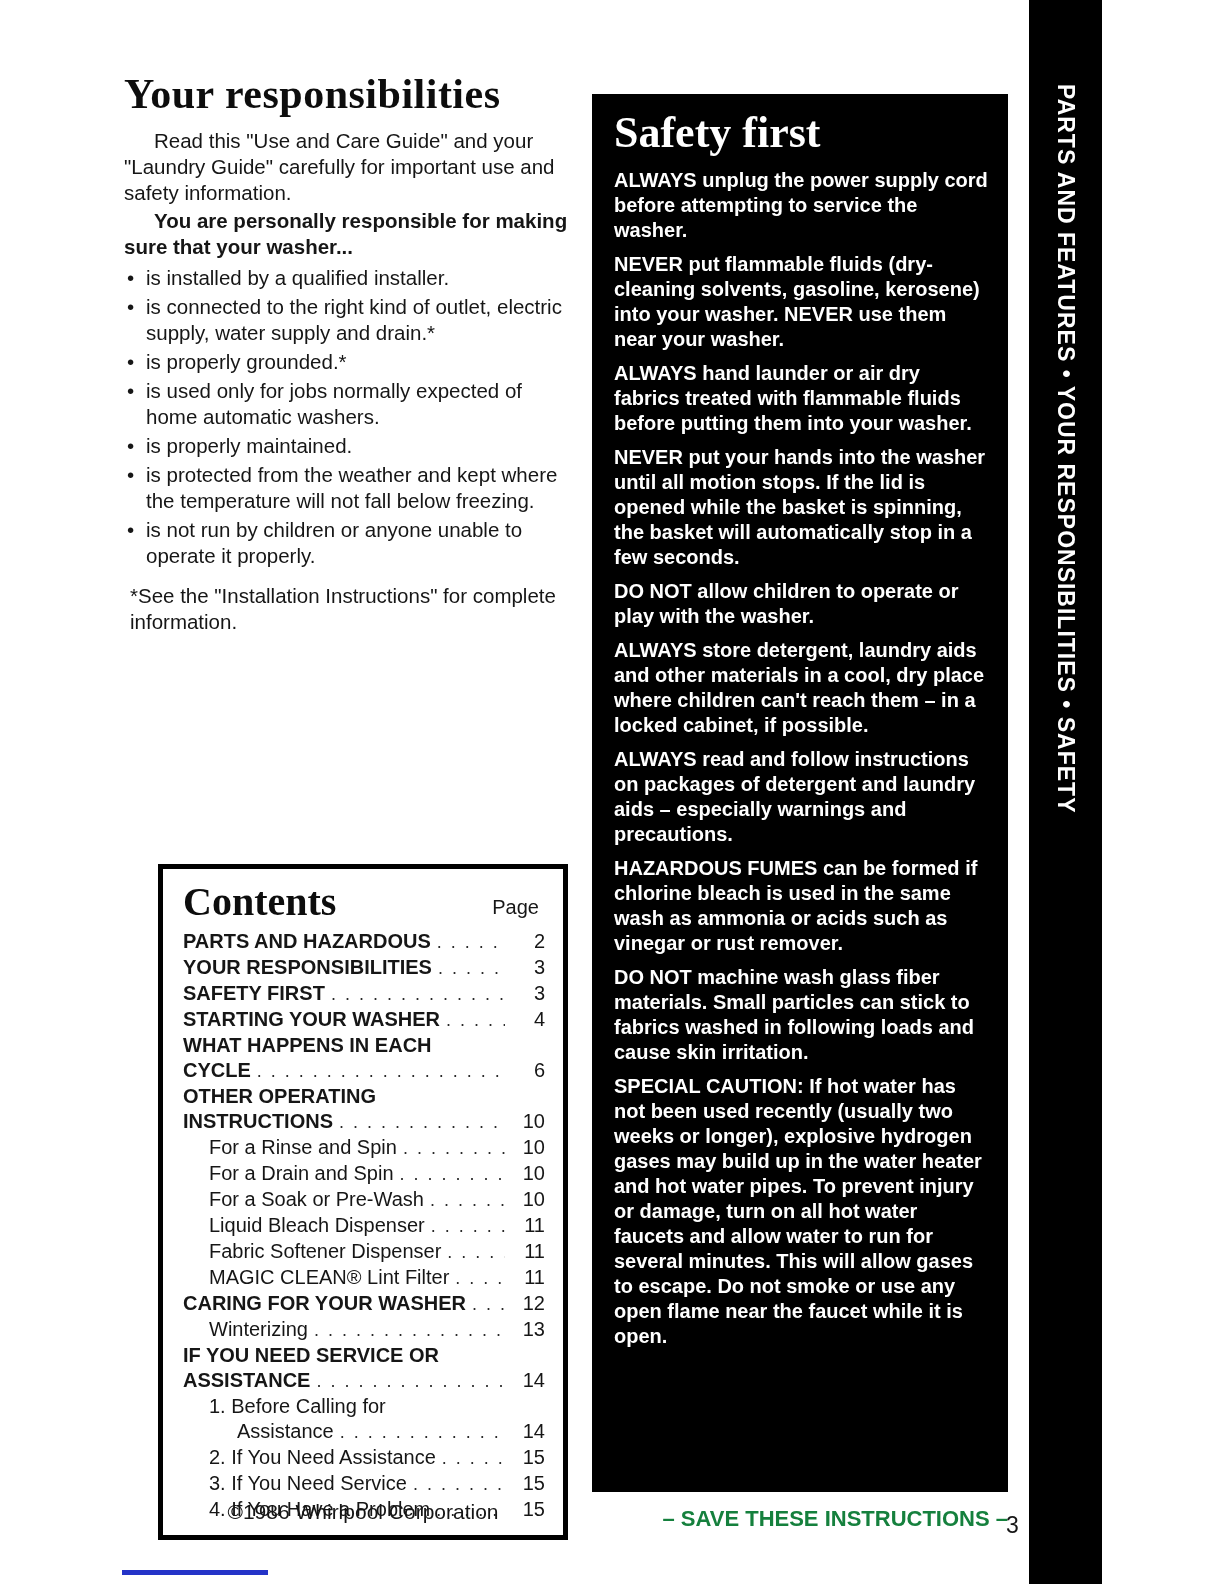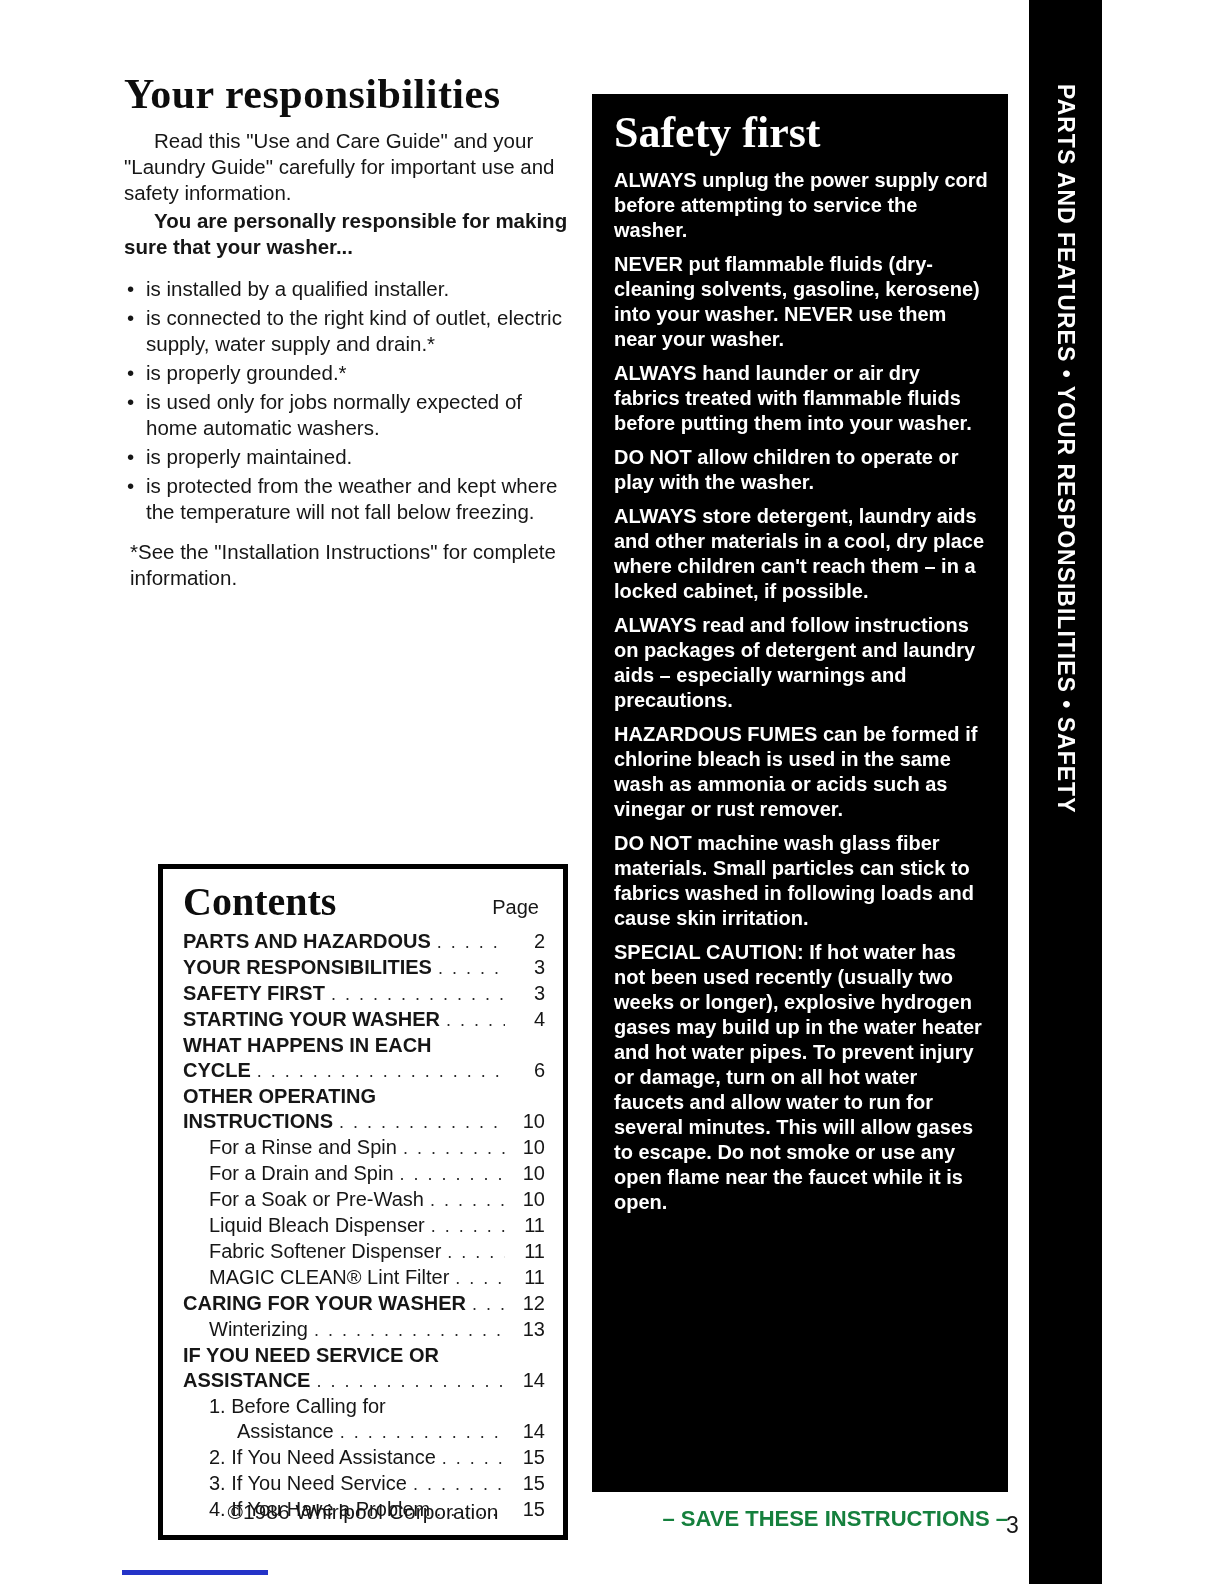--- a/index.html
+++ b/index.html
@@ -17,21 +17,21 @@
   
   .resp-block { position:absolute; left:124px; top:70px; width:452px; }
   .resp-title {
     font-family:"Liberation Serif","DejaVu Serif",serif;
     font-weight:700; font-size:42px; letter-spacing:0.5px;
     color:#0d0d0d; margin-bottom:10px;
   }
   .resp-body { font-size:20.5px; line-height:26px; }
   .para { text-indent:30px; }
   .lead-para { font-weight:700; margin-top:2px; }
-  .bullets { list-style:none; margin-top:16px; }
+  .bullets { list-style:none; margin-top:5px; }
   .bullets li { position:relative; padding-left:22px; margin-top:3px; }
   .bullets li::before { content:"\2022"; position:absolute; left:3px; }
   .footnote { margin-top:14px; padding-left:6px; }
 
   
   .contents-box {
     position:absolute; left:158px; top:828px; width:410px;
     border:5px solid #000; background:#fff;
     padding:12px 18px 12px 20px;
     margin-top:36px;
@@ -100,20 +100,21 @@
     <div class="resp-body">
       <p class="para">Read this "Use and Care Guide" and your "Laundry Guide" carefully for important use and safety information.</p>
       <p class="para lead-para">You are personally responsible for making sure that your washer...</p>
       <ul class="bullets">
           <li>is installed by a qualified installer.</li>
           <li>is connected to the right kind of outlet, electric supply, water supply and drain.*</li>
           <li>is properly grounded.*</li>
           <li>is used only for jobs normally expected of home automatic washers.</li>
           <li>is properly maintained.</li>
           <li>is protected from the weather and kept where the temperature will not fall below freezing.</li>
+          <li>is not run by children or anyone unable to operate it properly.</li>
         </ul>
       <p class="footnote">*See the "Installation Instructions" for complete information.</p>
     </div>
   </section>
 
   <section class="contents-box">
     <div class="contents-header">
       <h2 class="contents-title">Contents</h2>
       <span class="contents-pagelabel">Page</span>
     </div>
@@ -229,20 +230,21 @@
   </section>
 
   <div class="copyright">©1986 Whirlpool Corporation</div>
 
   <section class="safety-panel">
     <h2 class="safety-title">Safety first</h2>
     <div>
         <p class="safety-p">ALWAYS unplug the power supply cord before attempting to service the washer.</p>
         <p class="safety-p">NEVER put flammable fluids (dry-cleaning solvents, gasoline, kerosene) into your washer. NEVER use them near your washer.</p>
         <p class="safety-p">ALWAYS hand launder or air dry fabrics treated with flammable fluids before putting them into your washer.</p>
+        <p class="safety-p">NEVER put your hands into the washer until all motion stops. If the lid is opened while the basket is spinning, the basket will automatically stop in a few seconds.</p>
         <p class="safety-p">DO NOT allow children to operate or play with the washer.</p>
         <p class="safety-p">ALWAYS store detergent, laundry aids and other materials in a cool, dry place where children can't reach them – in a locked cabinet, if possible.</p>
         <p class="safety-p">ALWAYS read and follow instructions on packages of detergent and laundry aids – especially warnings and precautions.</p>
         <p class="safety-p">HAZARDOUS FUMES can be formed if chlorine bleach is used in the same wash as ammonia or acids such as vinegar or rust remover.</p>
         <p class="safety-p">DO NOT machine wash glass fiber materials. Small particles can stick to fabrics washed in following loads and cause skin irritation.</p>
         <p class="safety-p">SPECIAL CAUTION: If hot water has not been used recently (usually two weeks or longer), explosive hydrogen gases may build up in the water heater and hot water pipes. To prevent injury or damage, turn on all hot water faucets and allow water to run for several minutes. This will allow gases to escape. Do not smoke or use any open flame near the faucet while it is open.</p>
       </div>
   </section>
 
   <div class="save-line">– SAVE THESE INSTRUCTIONS –</div>

